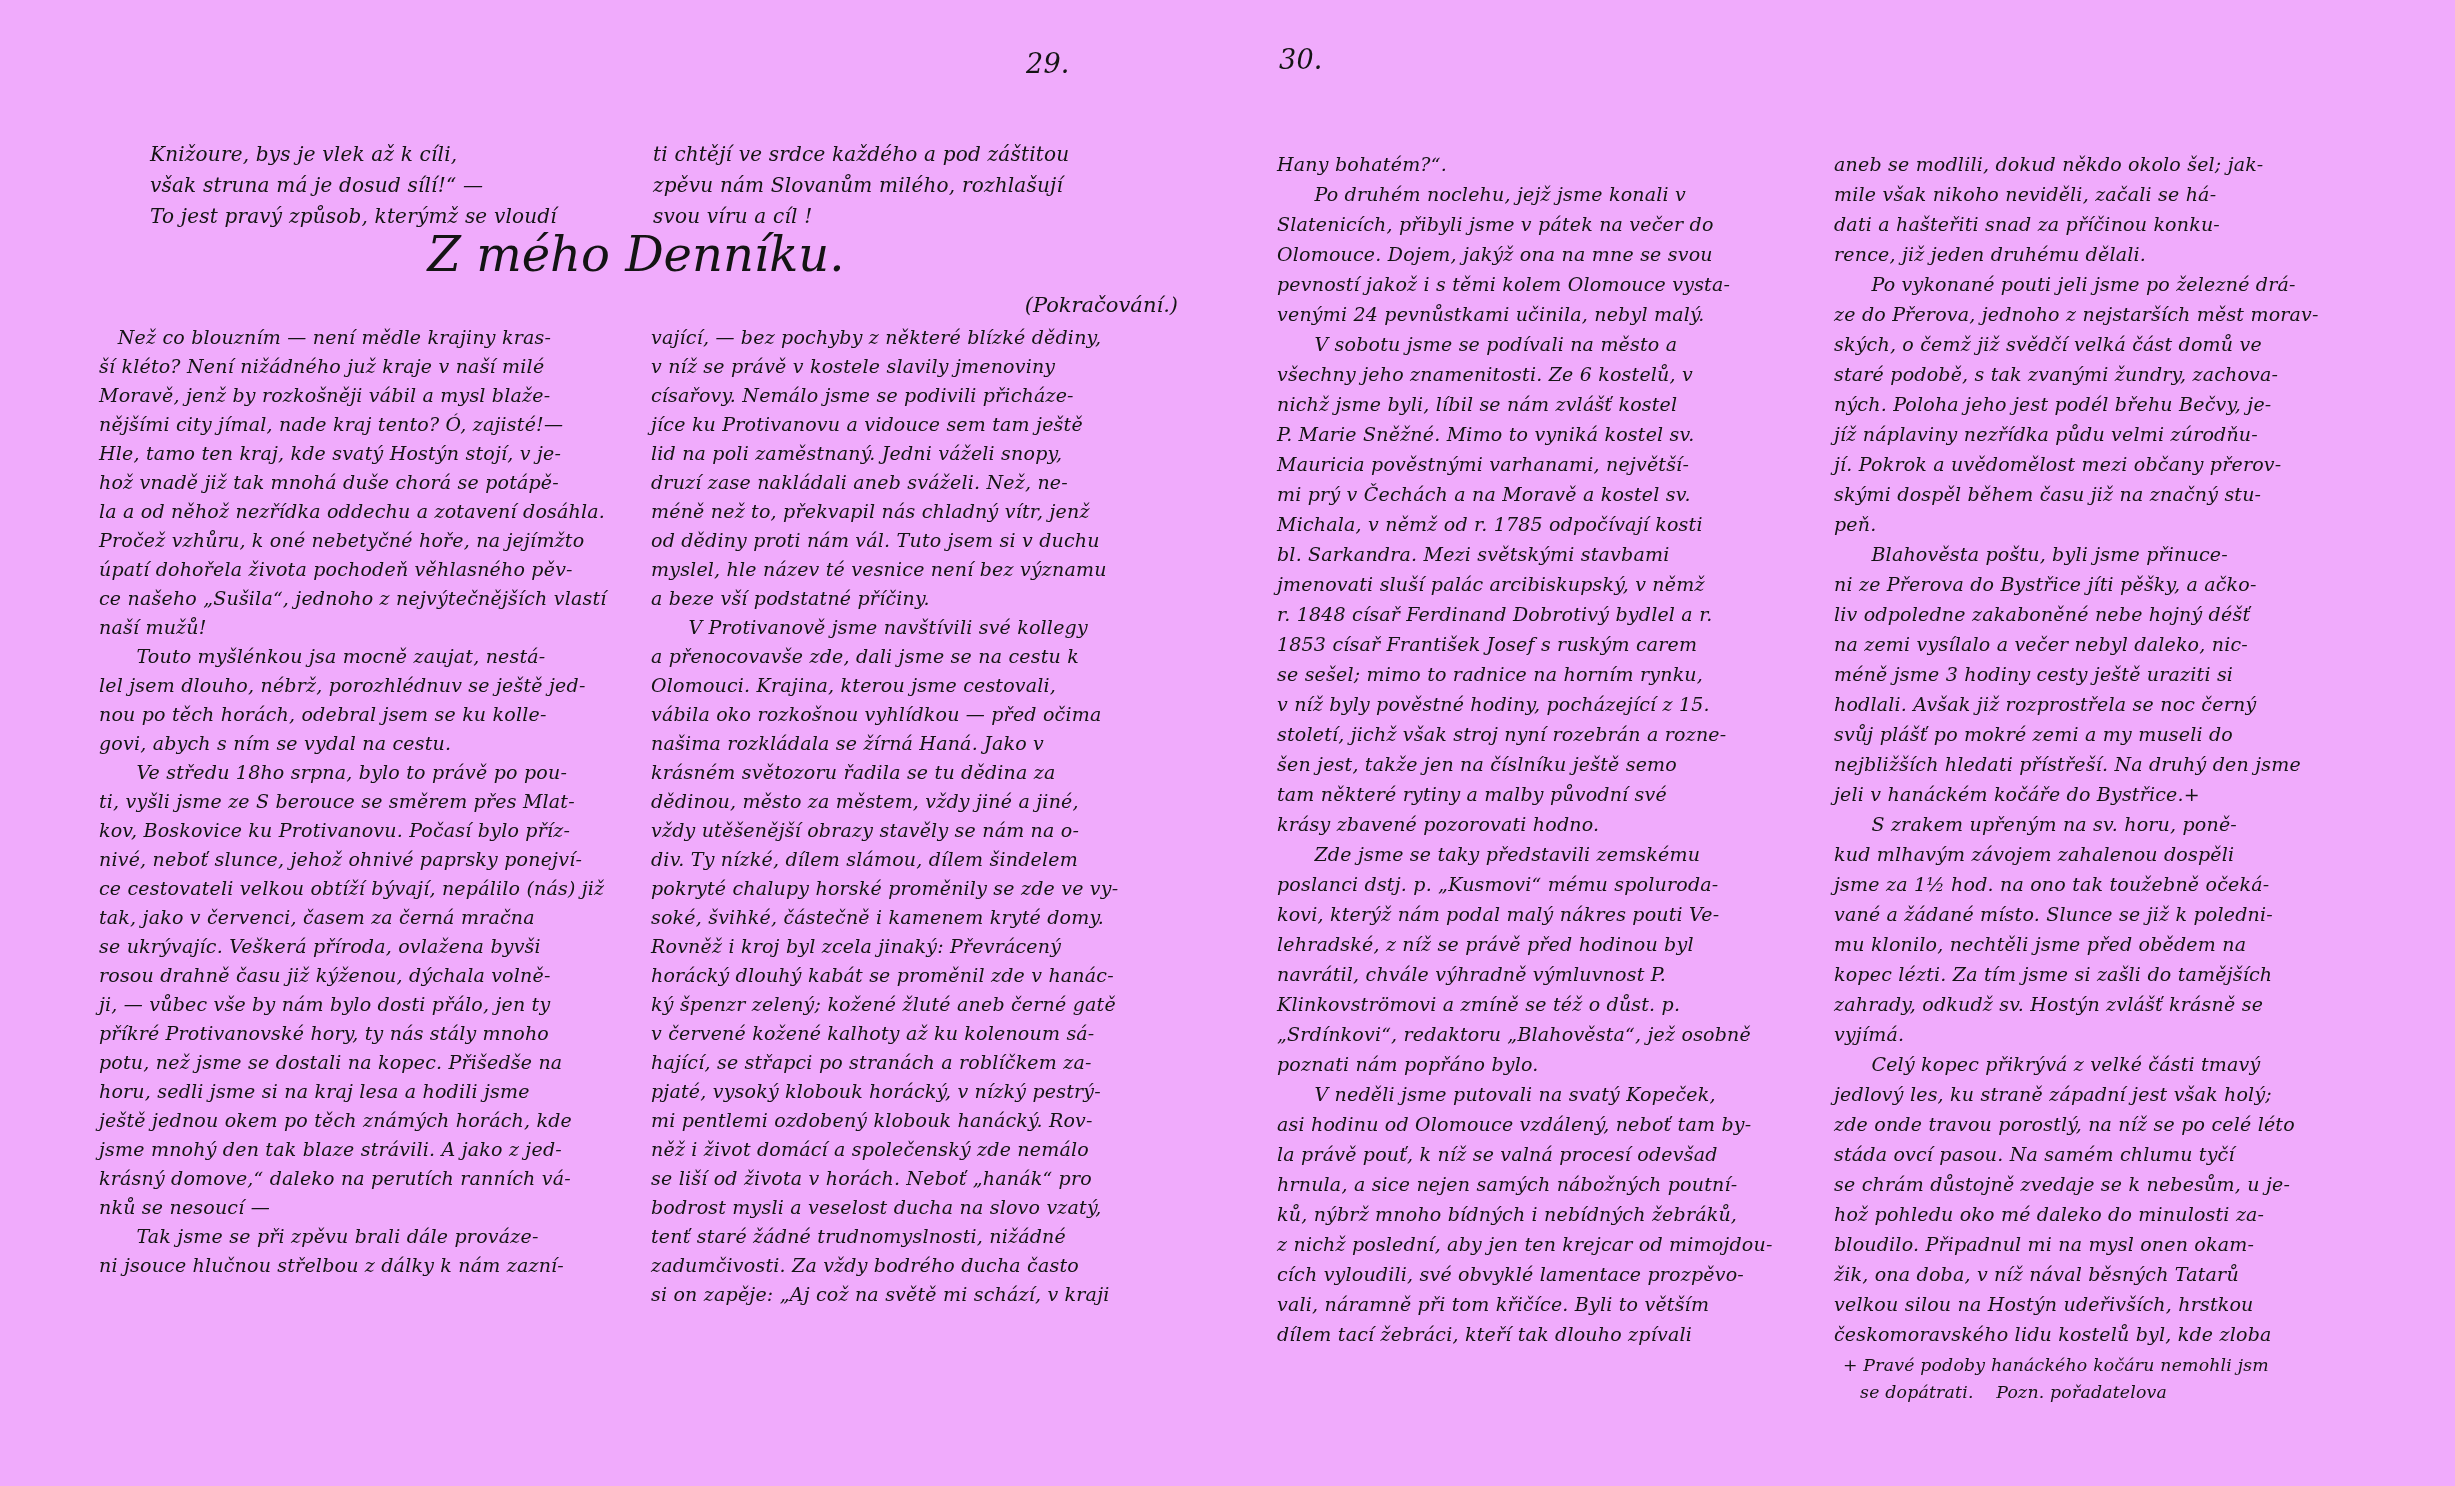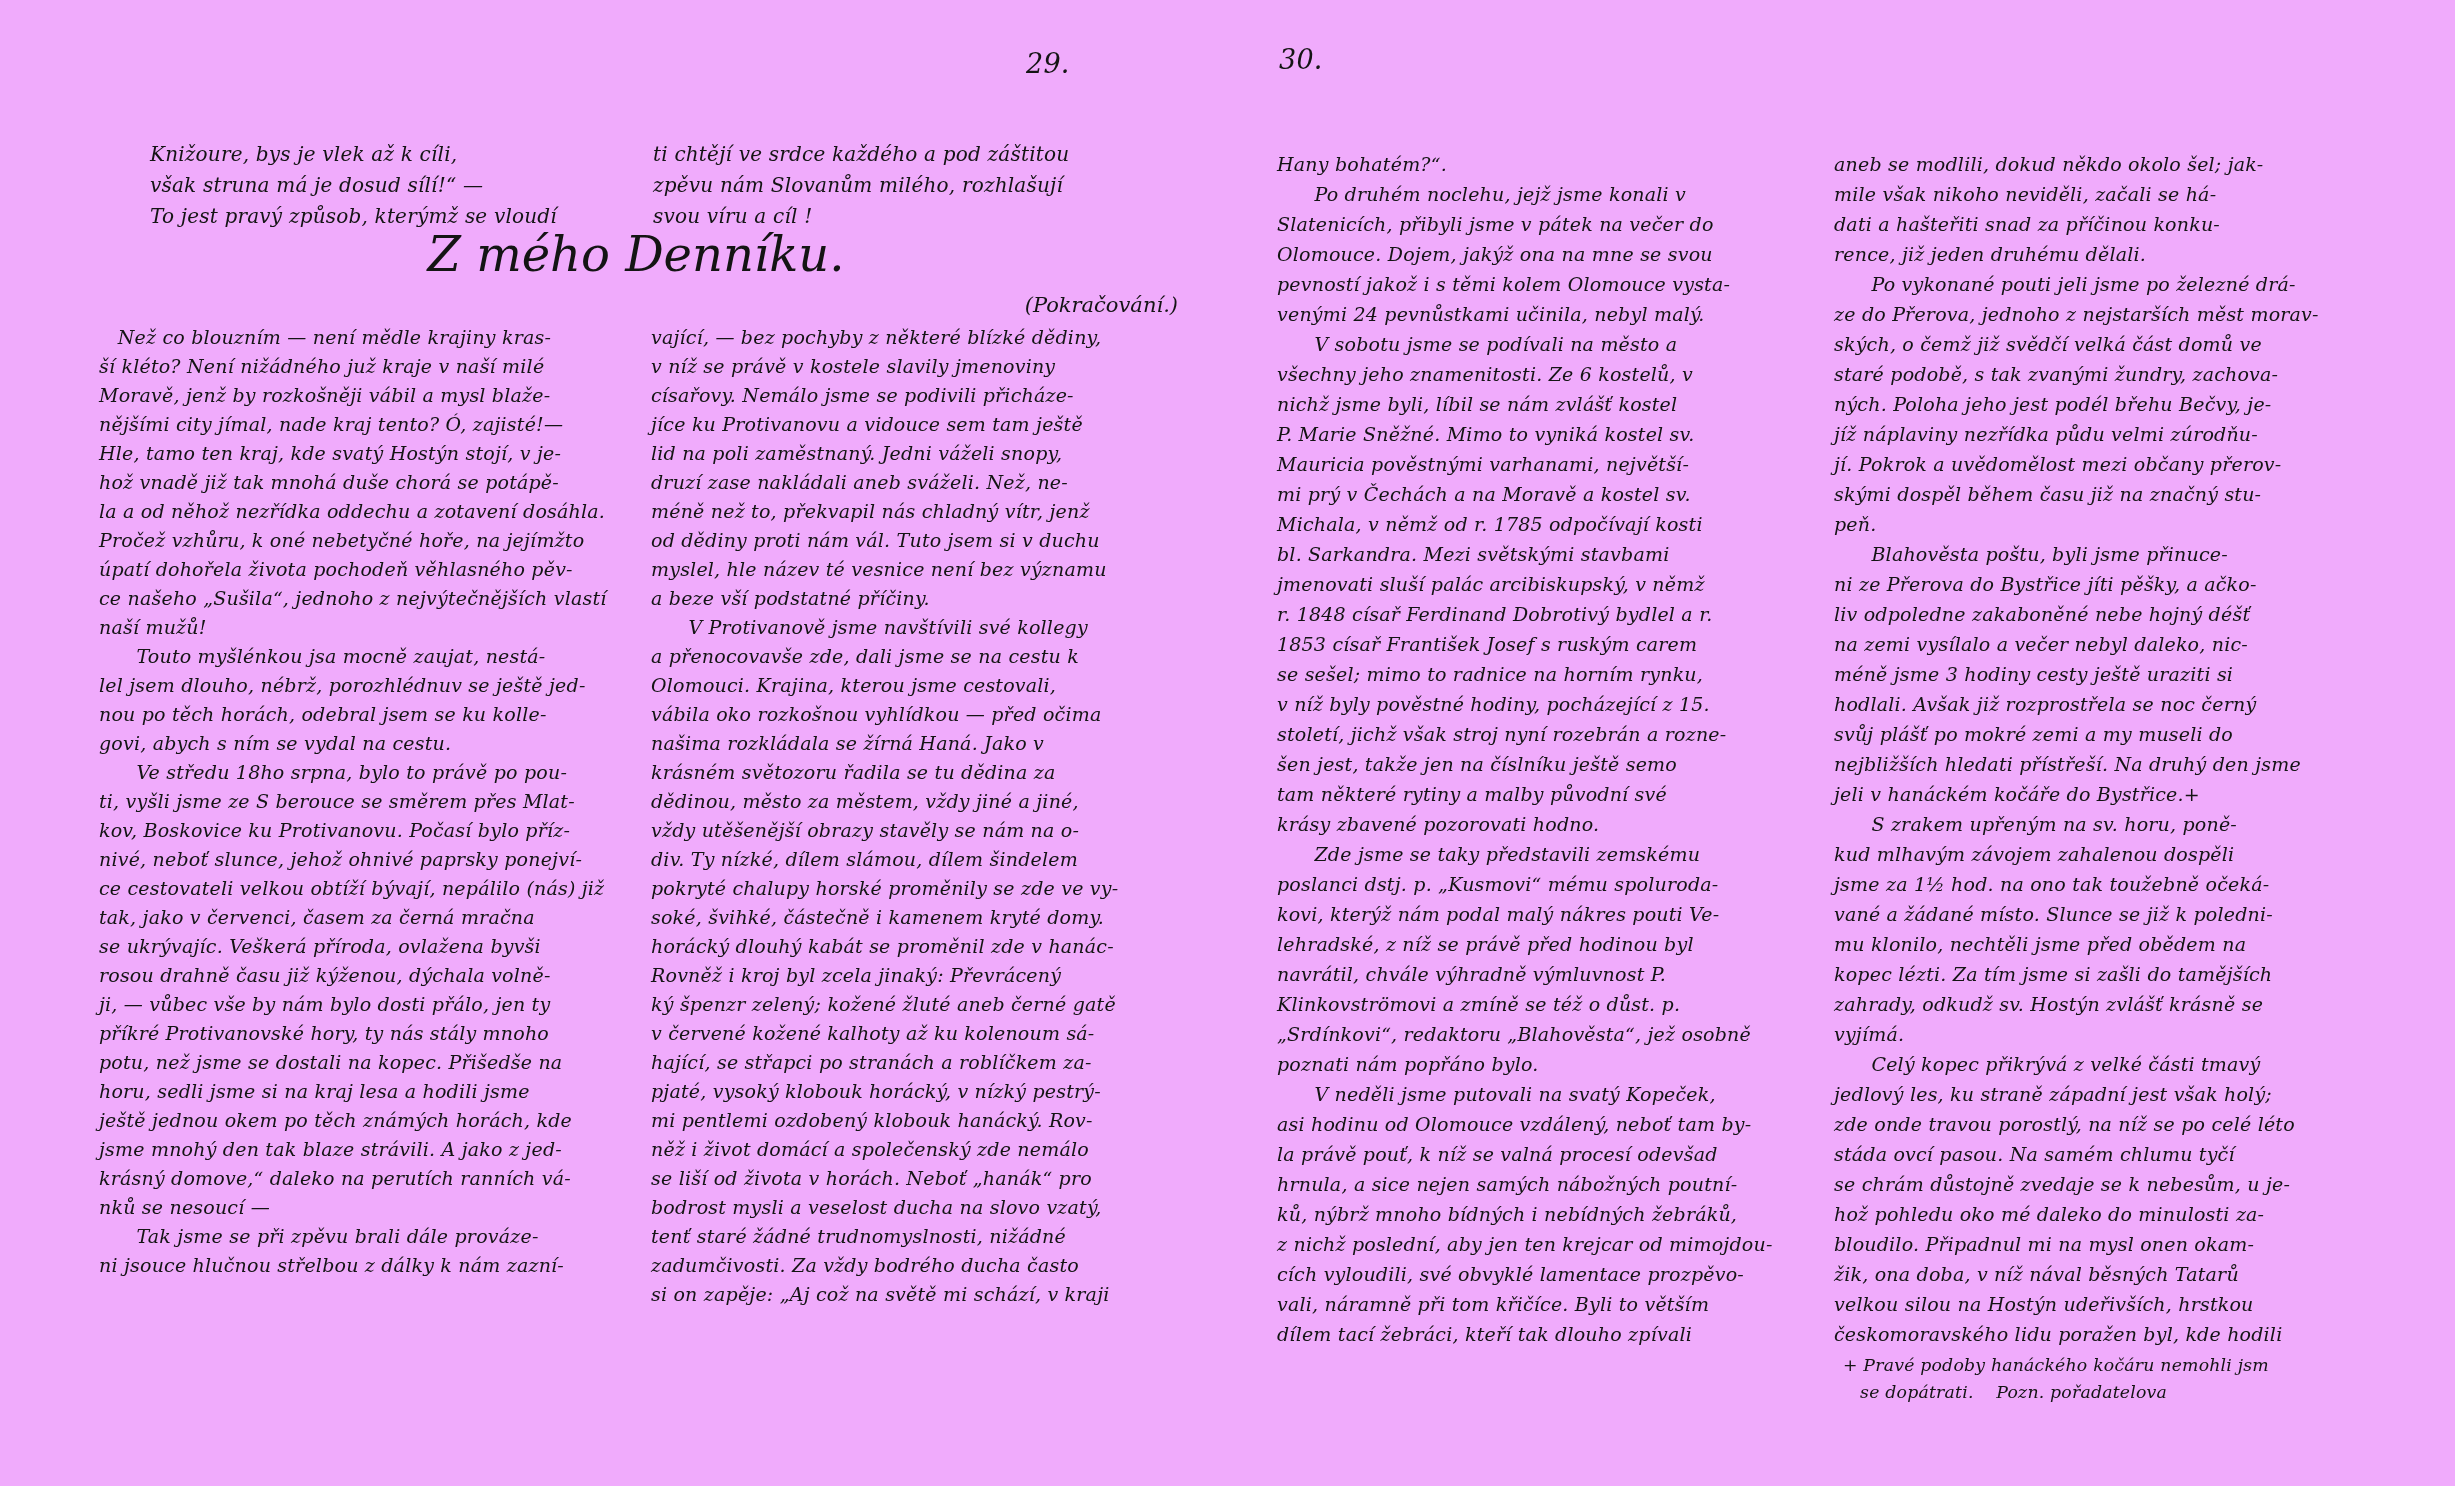--- a/index.html
+++ b/index.html
@@ -108,22 +108,22 @@
         <div class="hw-line">a přenocovavše zde, dali jsme se na cestu k</div>
         <div class="hw-line">Olomouci. Krajina, kterou jsme cestovali,</div>
         <div class="hw-line">vábila oko rozkošnou vyhlídkou — před očima</div>
         <div class="hw-line">našima rozkládala se žírná Haná. Jako v</div>
         <div class="hw-line">krásném světozoru řadila se tu dědina za</div>
         <div class="hw-line">dědinou, město za městem, vždy jiné a jiné,</div>
         <div class="hw-line">vždy utěšenější obrazy stavěly se nám na o-</div>
         <div class="hw-line">div. Ty nízké, dílem slámou, dílem šindelem</div>
         <div class="hw-line">pokryté chalupy horské proměnily se zde ve vy-</div>
         <div class="hw-line">soké, švihké, částečně i kamenem kryté domy.</div>
+        <div class="hw-line">Rovněž i kroj byl zcela jinaký: Převrácený</div>
         <div class="hw-line">horácký dlouhý kabát se proměnil zde v hanác-</div>
-        <div class="hw-line">Rovněž i kroj byl zcela jinaký: Převrácený</div>
         <div class="hw-line">ký špenzr zelený; kožené žluté aneb černé gatě</div>
         <div class="hw-line">v červené kožené kalhoty až ku kolenoum sá-</div>
         <div class="hw-line">hající, se střapci po stranách a roblíčkem za-</div>
         <div class="hw-line">pjaté, vysoký klobouk horácký, v nízký pestrý-</div>
         <div class="hw-line">mi pentlemi ozdobený klobouk hanácký. Rov-</div>
         <div class="hw-line">něž i život domácí a společenský zde nemálo</div>
         <div class="hw-line">se liší od života v horách. Neboť „hanák“ pro</div>
         <div class="hw-line">bodrost mysli a veselost ducha na slovo vzatý,</div>
         <div class="hw-line">tenť staré žádné trudnomyslnosti, nižádné</div>
         <div class="hw-line">zadumčivosti. Za vždy bodrého ducha často</div>
@@ -209,21 +209,21 @@
         <div class="hw-line">vyjímá.</div>
         <div class="hw-line">      Celý kopec přikrývá z velké části tmavý</div>
         <div class="hw-line">jedlový les, ku straně západní jest však holý;</div>
         <div class="hw-line">zde onde travou porostlý, na níž se po celé léto</div>
         <div class="hw-line">stáda ovcí pasou. Na samém chlumu tyčí</div>
         <div class="hw-line">se chrám důstojně zvedaje se k nebesům, u je-</div>
         <div class="hw-line">hož pohledu oko mé daleko do minulosti za-</div>
         <div class="hw-line">bloudilo. Připadnul mi na mysl onen okam-</div>
         <div class="hw-line">žik, ona doba, v níž nával běsných Tatarů</div>
         <div class="hw-line">velkou silou na Hostýn udeřivších, hrstkou</div>
-        <div class="hw-line">českomoravského lidu poražen byl, kde hodili</div>
+        <div class="hw-line">českomoravského lidu kostelů byl, kde zloba</div>
       </div>
 
     <div id="footnote" class="hw">
         <div class="hw-line">+ Pravé podoby hanáckého kočáru nemohli jsm</div>
         <div class="hw-line">   se dopátrati.    Pozn. pořadatelova</div>
       </div>
   </section>
 
 </div>
 

